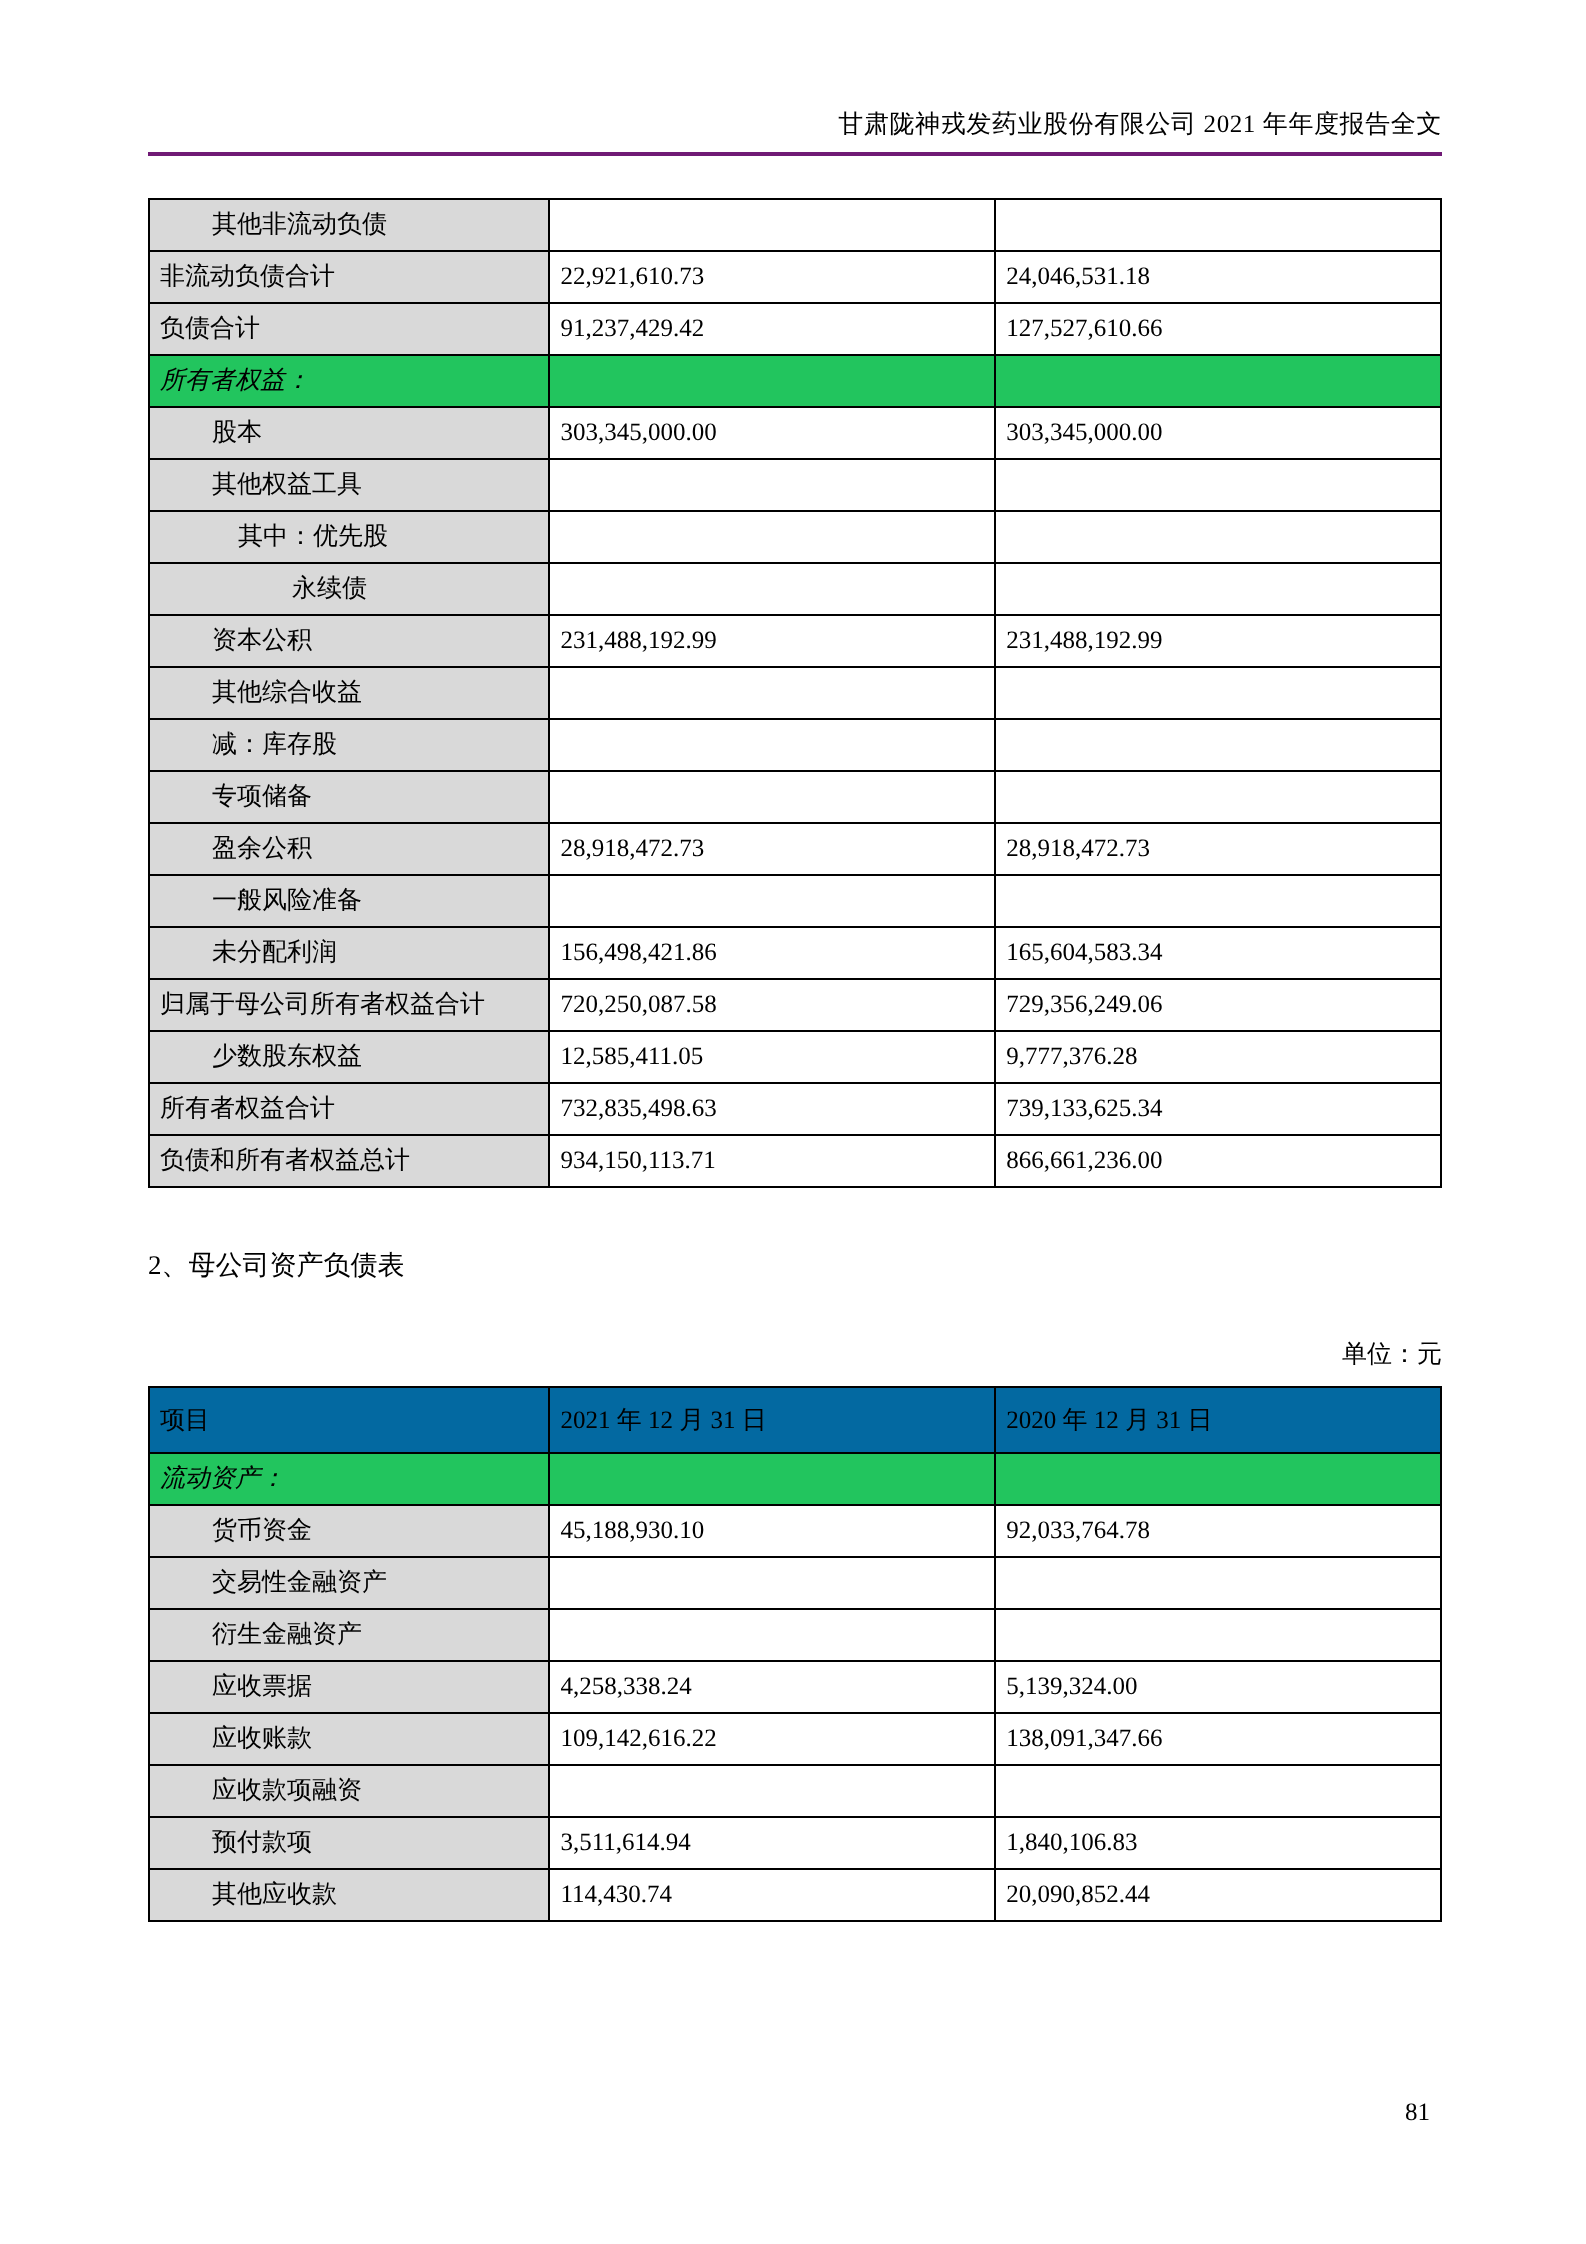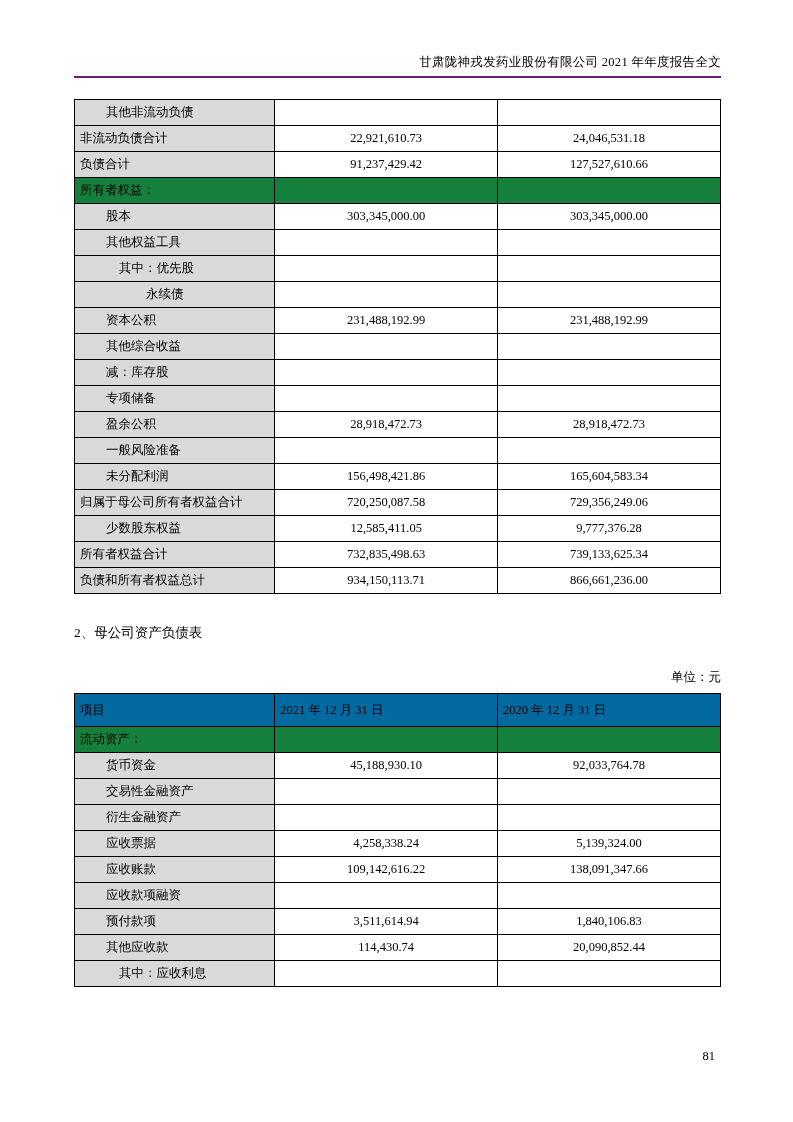--- a/index.html
+++ b/index.html
@@ -32,22 +32,22 @@
   }
   table.fin-table td {
     border: 1px solid #000;
     height: 26px;
     padding: 1px 5px;
     vertical-align: middle;
     overflow: hidden;
     white-space: nowrap;
   }
   table.fin-table .label-cell { background: #d9d9d9; text-align: left; }
-  table.fin-table .value-cell { background: #ffffff; text-align: center; }
-  table.fin-table tr.section-row td { background: #15803d; }
+  table.fin-table .value-cell { background: #ffffff; text-align: left; }
+  table.fin-table tr.section-row td { background: #22c55e; font-style: italic; }
   table.fin-table thead td {
     background: #0369a1;
     text-align: left;
     height: 33px;
   }
   .indent-0 { padding-left: 5px !important; }
   .indent-1 { padding-left: 31px !important; }
   .indent-2 { padding-left: 44px !important; }
   .indent-3 { padding-left: 71px !important; }
   .signatures {
@@ -246,23 +246,18 @@
         <tr>
           <td class="label-cell indent-1">预付款项</td>
           <td class="value-cell">3,511,614.94</td>
           <td class="value-cell">1,840,106.83</td>
         </tr>
         <tr>
           <td class="label-cell indent-1">其他应收款</td>
           <td class="value-cell">114,430.74</td>
           <td class="value-cell">20,090,852.44</td>
         </tr>
-        <tr>
-          <td class="label-cell indent-2">其中：应收利息</td>
-          <td class="value-cell"></td>
-          <td class="value-cell"></td>
-        </tr>
       </tbody>
   </table>
 
   <div class="page-number">81</div>
 
 </div>
 
 </body></html>

